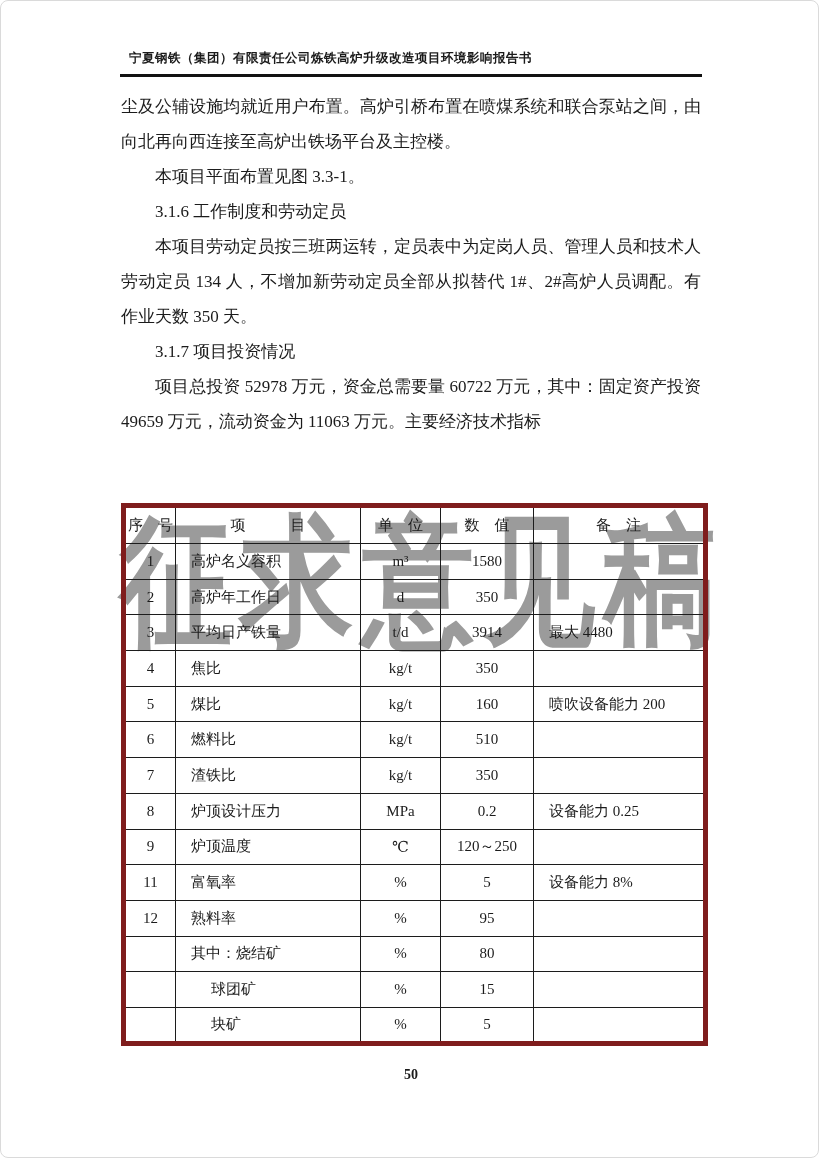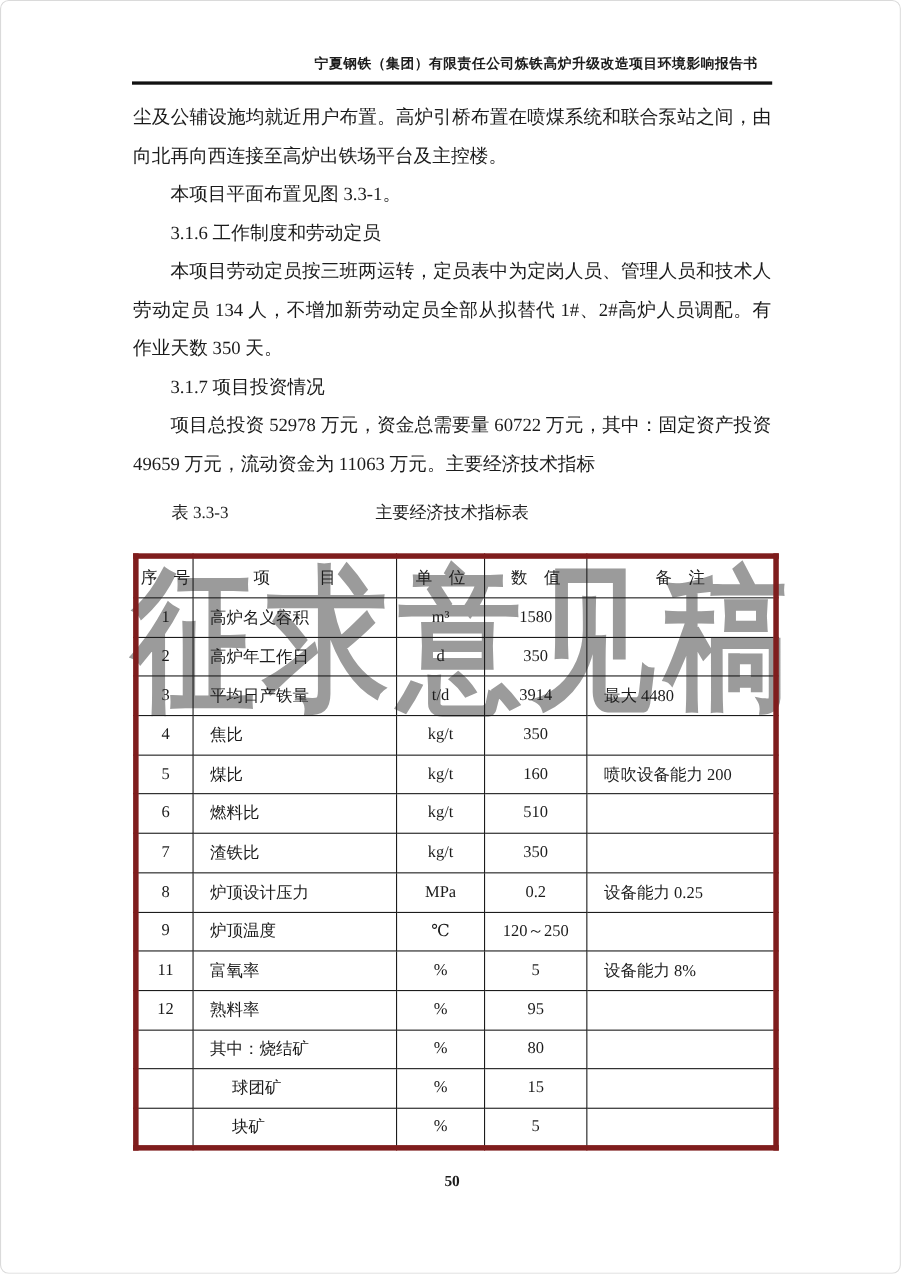--- a/index.html
+++ b/index.html
@@ -5,22 +5,22 @@
   * { margin:0; padding:0; box-sizing:border-box; }
   html,body { background:#ffffff; }
   body { width:819px; height:1158px; font-family:"Liberation Serif","DejaVu Serif",serif; }
 
   .page {
     position:relative; width:819px; height:1158px; background:#ffffff;
     color:#1b1b1b; border:1px solid #dadada; border-radius:8px; overflow:hidden;
   }
 
   .doc-header-title {
-    position:absolute; top:49px; left:108px; width:580px;
-    text-align:right; font-family:"Liberation Sans","DejaVu Sans",sans-serif;
+    position:absolute; top:49px; left:128px; width:580px;
+    text-align:left; font-family:"Liberation Sans","DejaVu Sans",sans-serif;
     font-weight:bold; font-size:12.5px; letter-spacing:0.5px; white-space:nowrap;
   }
   .doc-header-rule {
     position:absolute; top:73px; left:119px; width:582px; height:2.5px; background:#111111;
   }
 
   .body-lines { position:absolute; top:88px; left:120px; width:580px; font-size:17px; }
   .bline { height:35px; line-height:35px; white-space:nowrap; overflow:hidden; }
   .bline.indent { text-indent:34px; }
   .bline.justify { white-space:normal; text-align:justify; text-align-last:justify; }
@@ -70,24 +70,20 @@
       <div class="bline indent">本项目平面布置见图 3.3-1。</div>
       <div class="bline indent">3.1.6 工作制度和劳动定员</div>
       <div class="bline indent justify">本项目劳动定员按三班两运转，定员表中为定岗人员、管理人员和技术人员，</div>
       <div class="bline justify">劳动定员 134 人，不增加新劳动定员全部从拟替代 1#、2#高炉人员调配。有效</div>
       <div class="bline">作业天数 350 天。</div>
       <div class="bline indent">3.1.7 项目投资情况</div>
       <div class="bline indent justify">项目总投资 52978 万元，资金总需要量 60722 万元，其中：固定资产投资</div>
       <div class="bline">49659 万元，流动资金为 11063 万元。主要经济技术指标</div>
     </div>
 
-  <div class="table-caption">
-    <span class="cap-label">表 3.3-3</span>
-    <span class="cap-title">主要经济技术指标表</span>
-  </div>
 
   <div class="watermark">
       <span>征</span>
       <span>求</span>
       <span>意</span>
       <span>见</span>
       <span>稿</span>
     </div>
 
   <table class="main-table">

